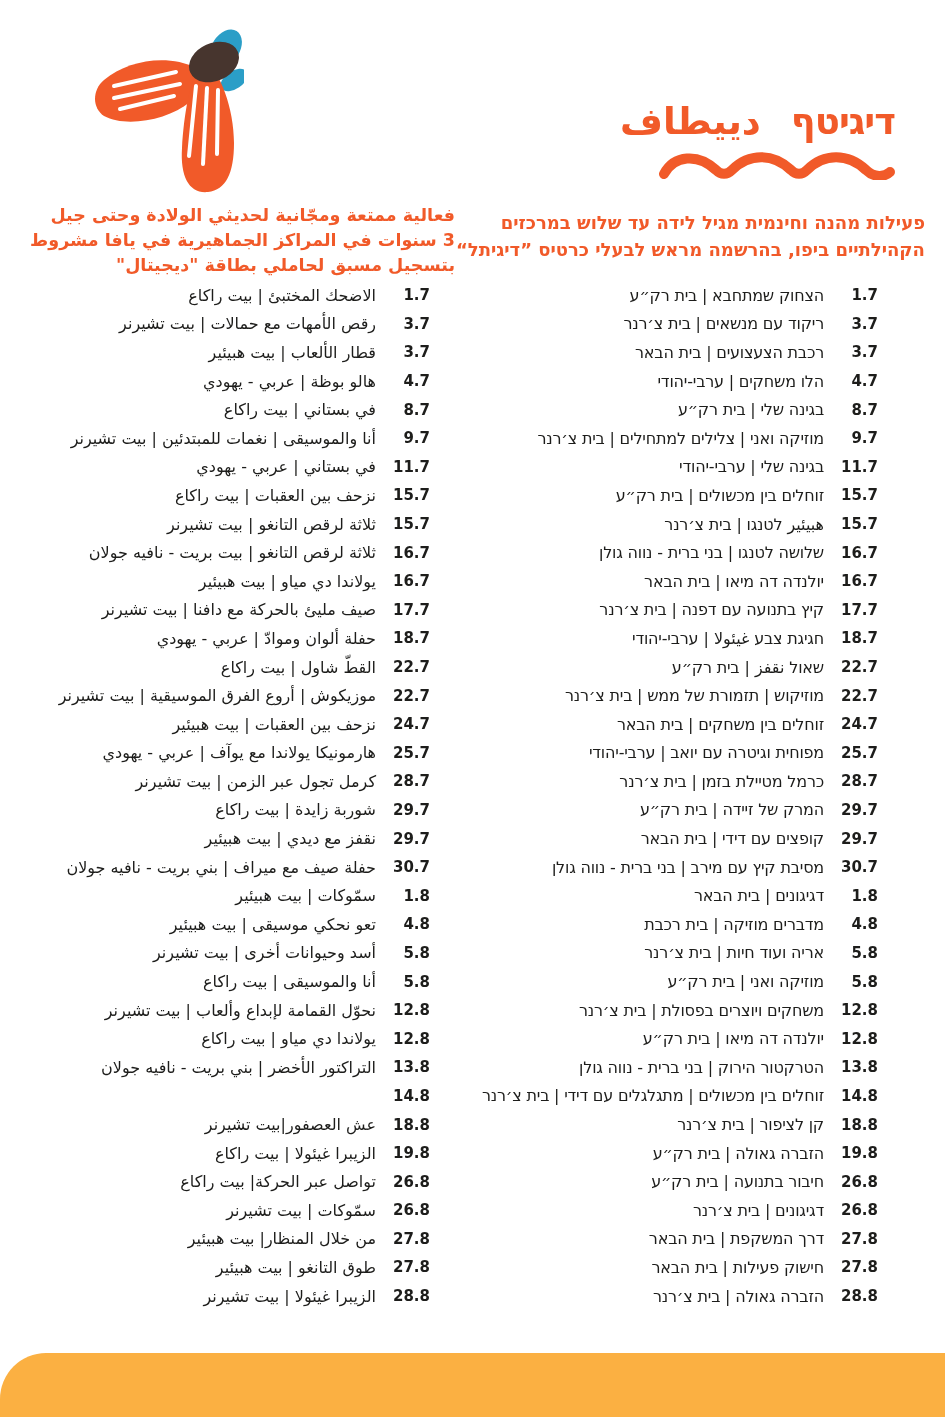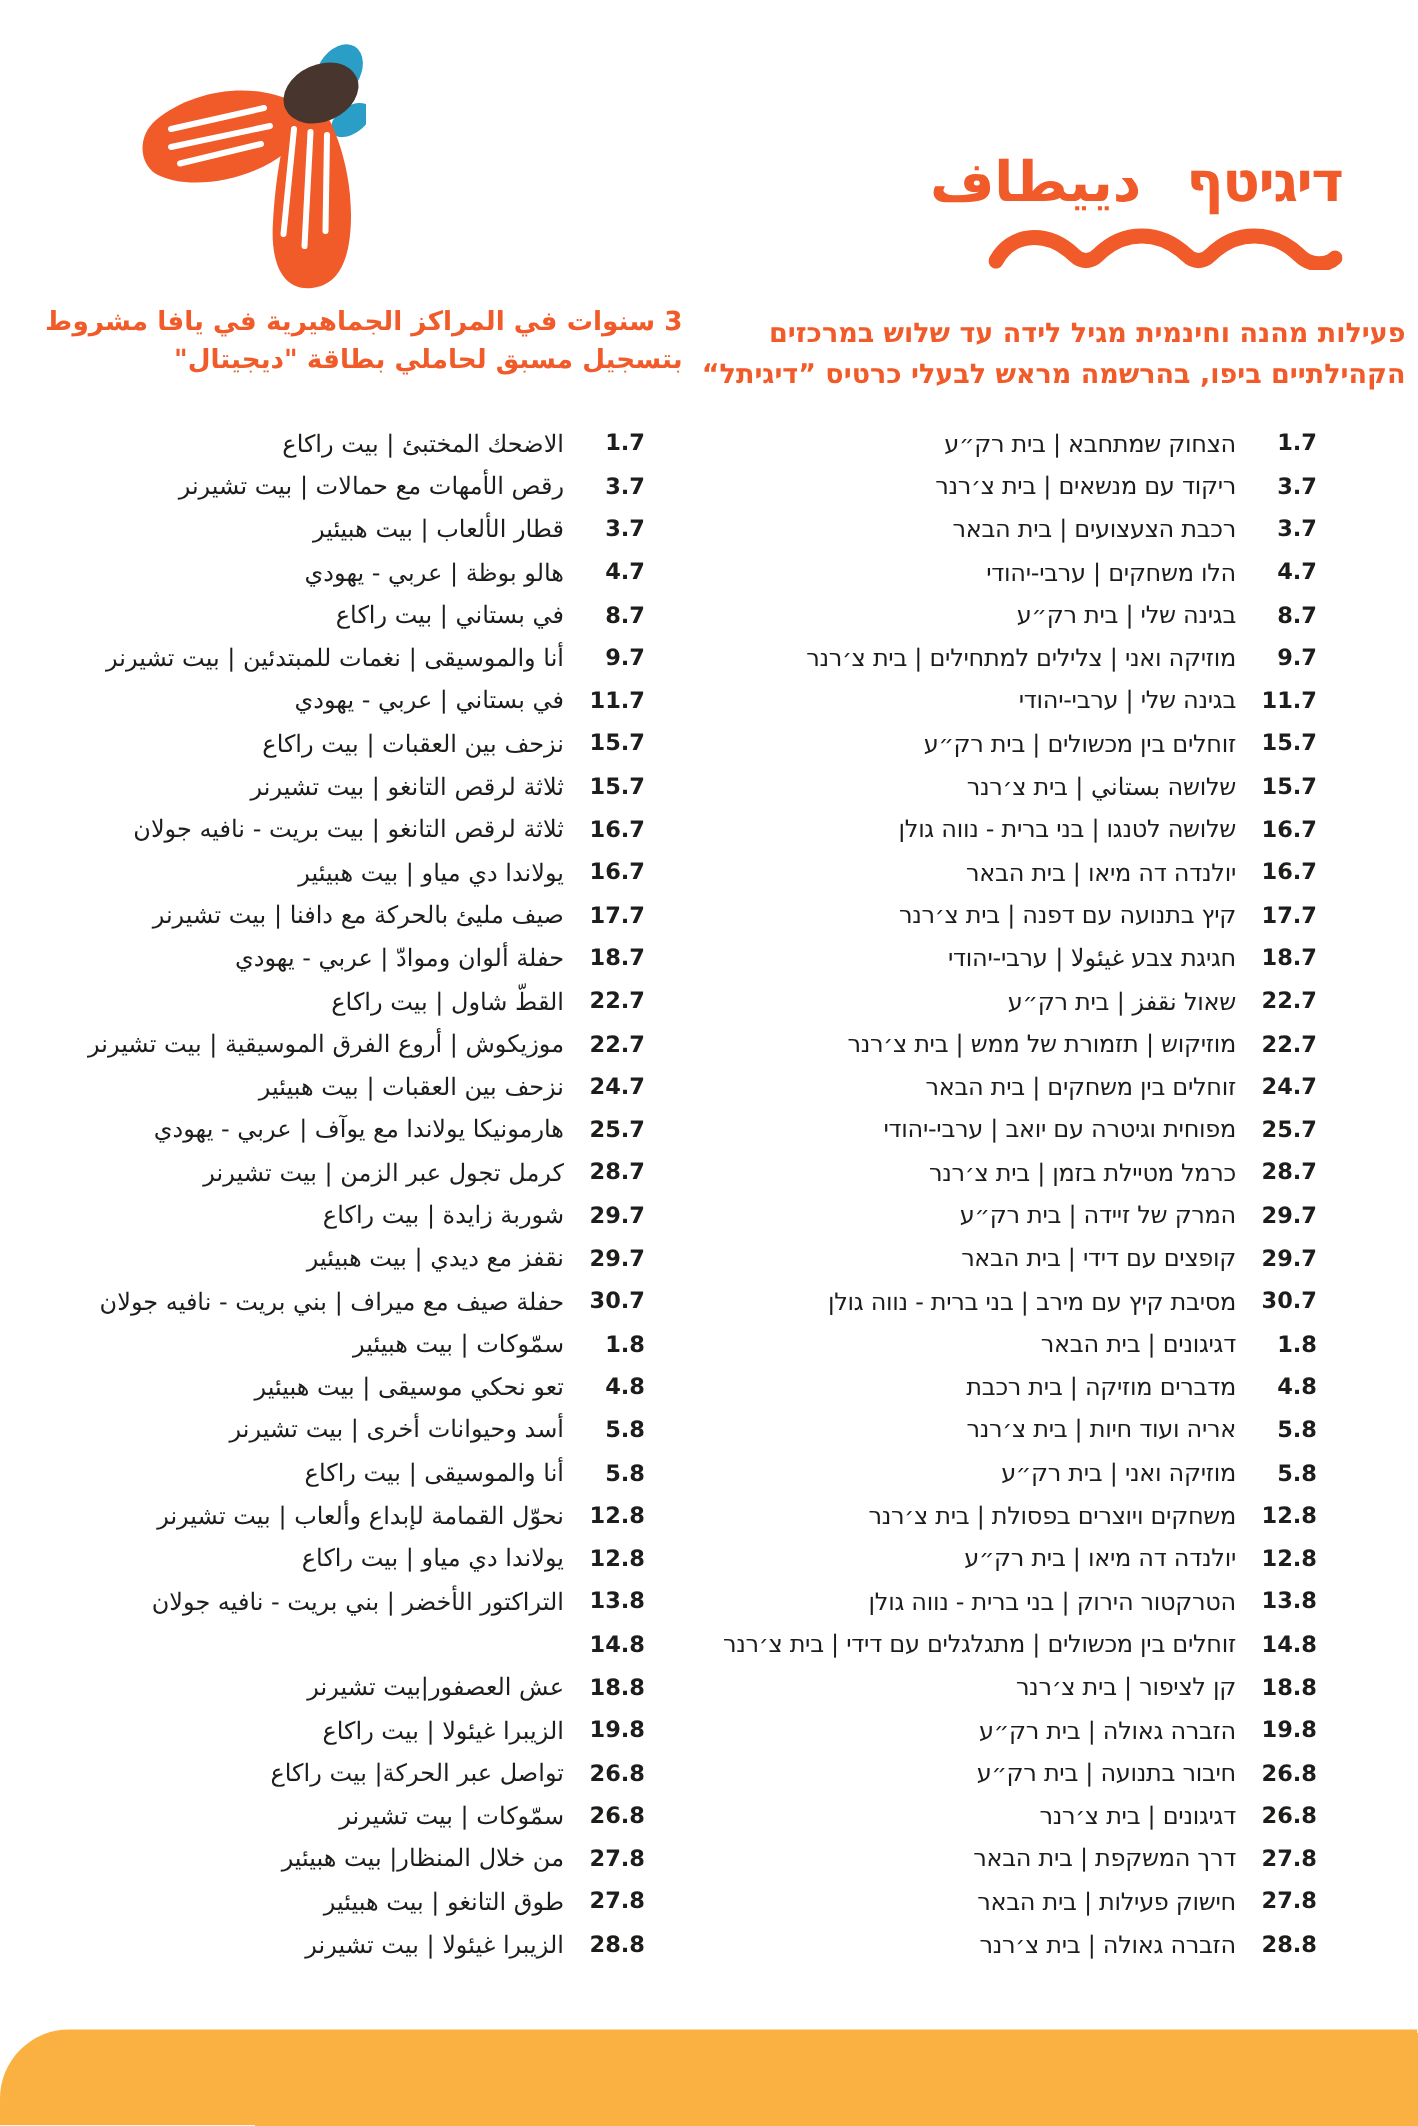--- a/index.html
+++ b/index.html
@@ -14,21 +14,21 @@
   body{font-family:"DejaVu Sans",sans-serif;color:var(--ink);}
   .page{position:relative;width:945px;height:1417px;background:#ffffff;overflow:hidden;margin:0 auto;}
 
   
   .logo{position:absolute;top:103px;right:50px;display:flex;flex-direction:column;align-items:flex-end;}
   .logo-words{display:flex;direction:rtl;gap:30px;color:var(--orange);font-weight:700;font-size:37px;line-height:1;letter-spacing:-1px;}
   .logo-wave{margin-top:10px;}
 
   
   .intro{position:absolute;direction:rtl;text-align:right;font-weight:700;color:var(--orange);width:max-content;}
-  .intro-he{top:209px;right:8px;font-size:18px;line-height:27px;}
+  .intro-he{top:209px;right:20px;font-size:18px;line-height:27px;}
   .intro-ar{top:203px;right:490px;font-size:17.5px;line-height:25px;}
 
   
   .list{position:absolute;width:max-content;}
   .list-he{top:281px;right:67px;}
   .list-ar{top:281px;right:515px;}
   .row{display:flex;direction:rtl;align-items:center;height:28.6px;gap:12px;white-space:nowrap;}
   .date{flex:none;width:42px;direction:ltr;text-align:right;font-weight:700;font-size:15px;color:var(--ink);}
   .txt{font-size:16px;color:var(--ink);letter-spacing:-0.2px;}
 
@@ -70,20 +70,21 @@
   </div>
 
   <div class="intro intro-he">
 
   <div class="intro-line">פעילות מהנה וחינמית מגיל לידה עד שלוש במרכזים</div>
       <div class="intro-line">הקהילתיים ביפו, בהרשמה מראש לבעלי כרטיס ”דיגיתל“</div>
     </div>
 
   <div class="intro intro-ar">
 
+  <div class="intro-line">فعالية ممتعة ومجّانية لحديثي الولادة وحتى جيل</div>
       <div class="intro-line">3 سنوات في المراكز الجماهيرية في يافا مشروط</div>
       <div class="intro-line">بتسجيل مسبق لحاملي بطاقة "ديجيتال"</div>
     </div>
 
   <div class="list list-he">
 
       <div class="row">
         <span class="date">1.7</span>
         <span class="txt">הצחוק שמתחבא | בית רק״ע</span>
       </div>
@@ -118,21 +119,21 @@
         <span class="txt">בגינה שלי | ערבי-יהודי</span>
       </div>
 
       <div class="row">
         <span class="date">15.7</span>
         <span class="txt">זוחלים בין מכשולים | בית רק״ע</span>
       </div>
 
       <div class="row">
         <span class="date">15.7</span>
-        <span class="txt">שלושה بستاني | בית צ׳רנר</span>
+        <span class="txt">هبيئير לטנגו | בית צ׳רנר</span>
       </div>
 
       <div class="row">
         <span class="date">16.7</span>
         <span class="txt">שלושה לטנגו | בני ברית - נווה גולן</span>
       </div>
 
       <div class="row">
         <span class="date">16.7</span>
         <span class="txt">יולנדה דה מיאו | בית הבאר</span>

